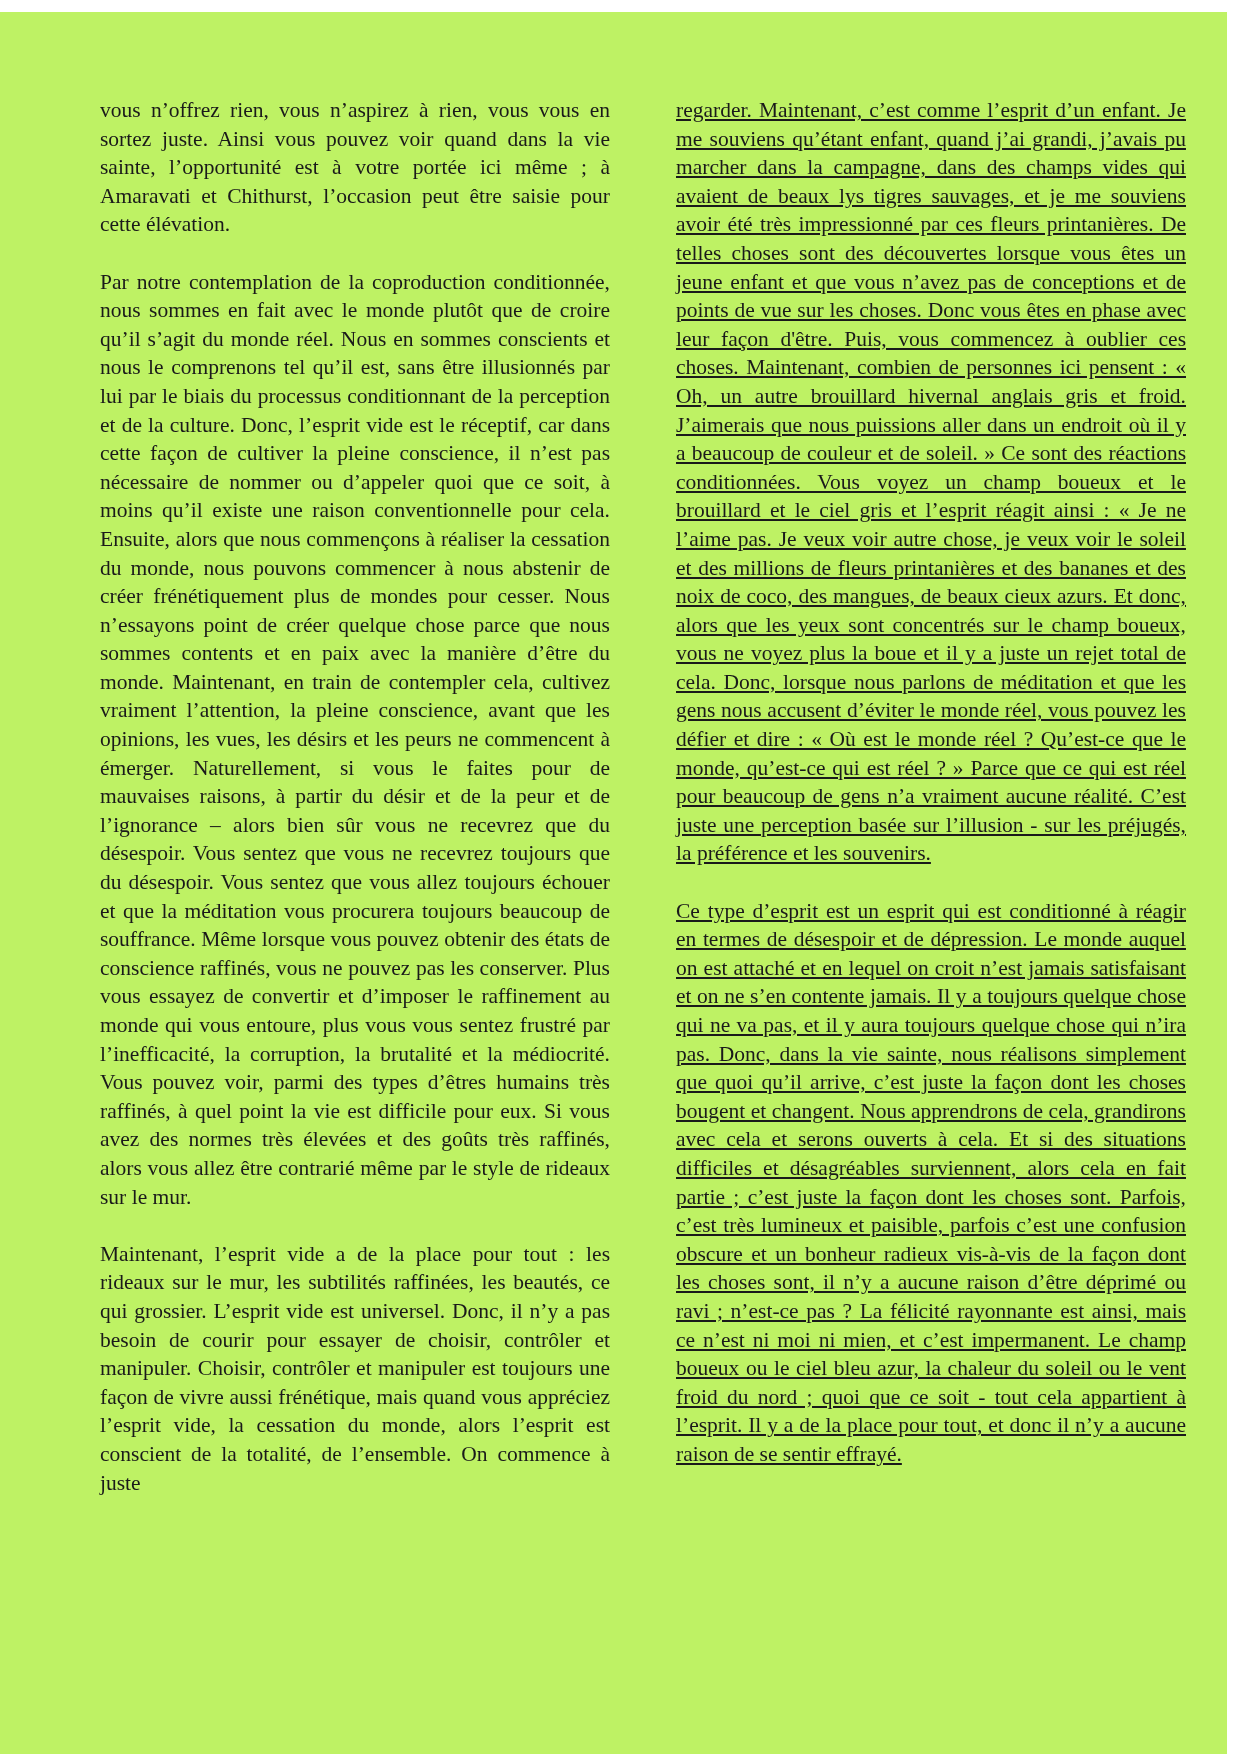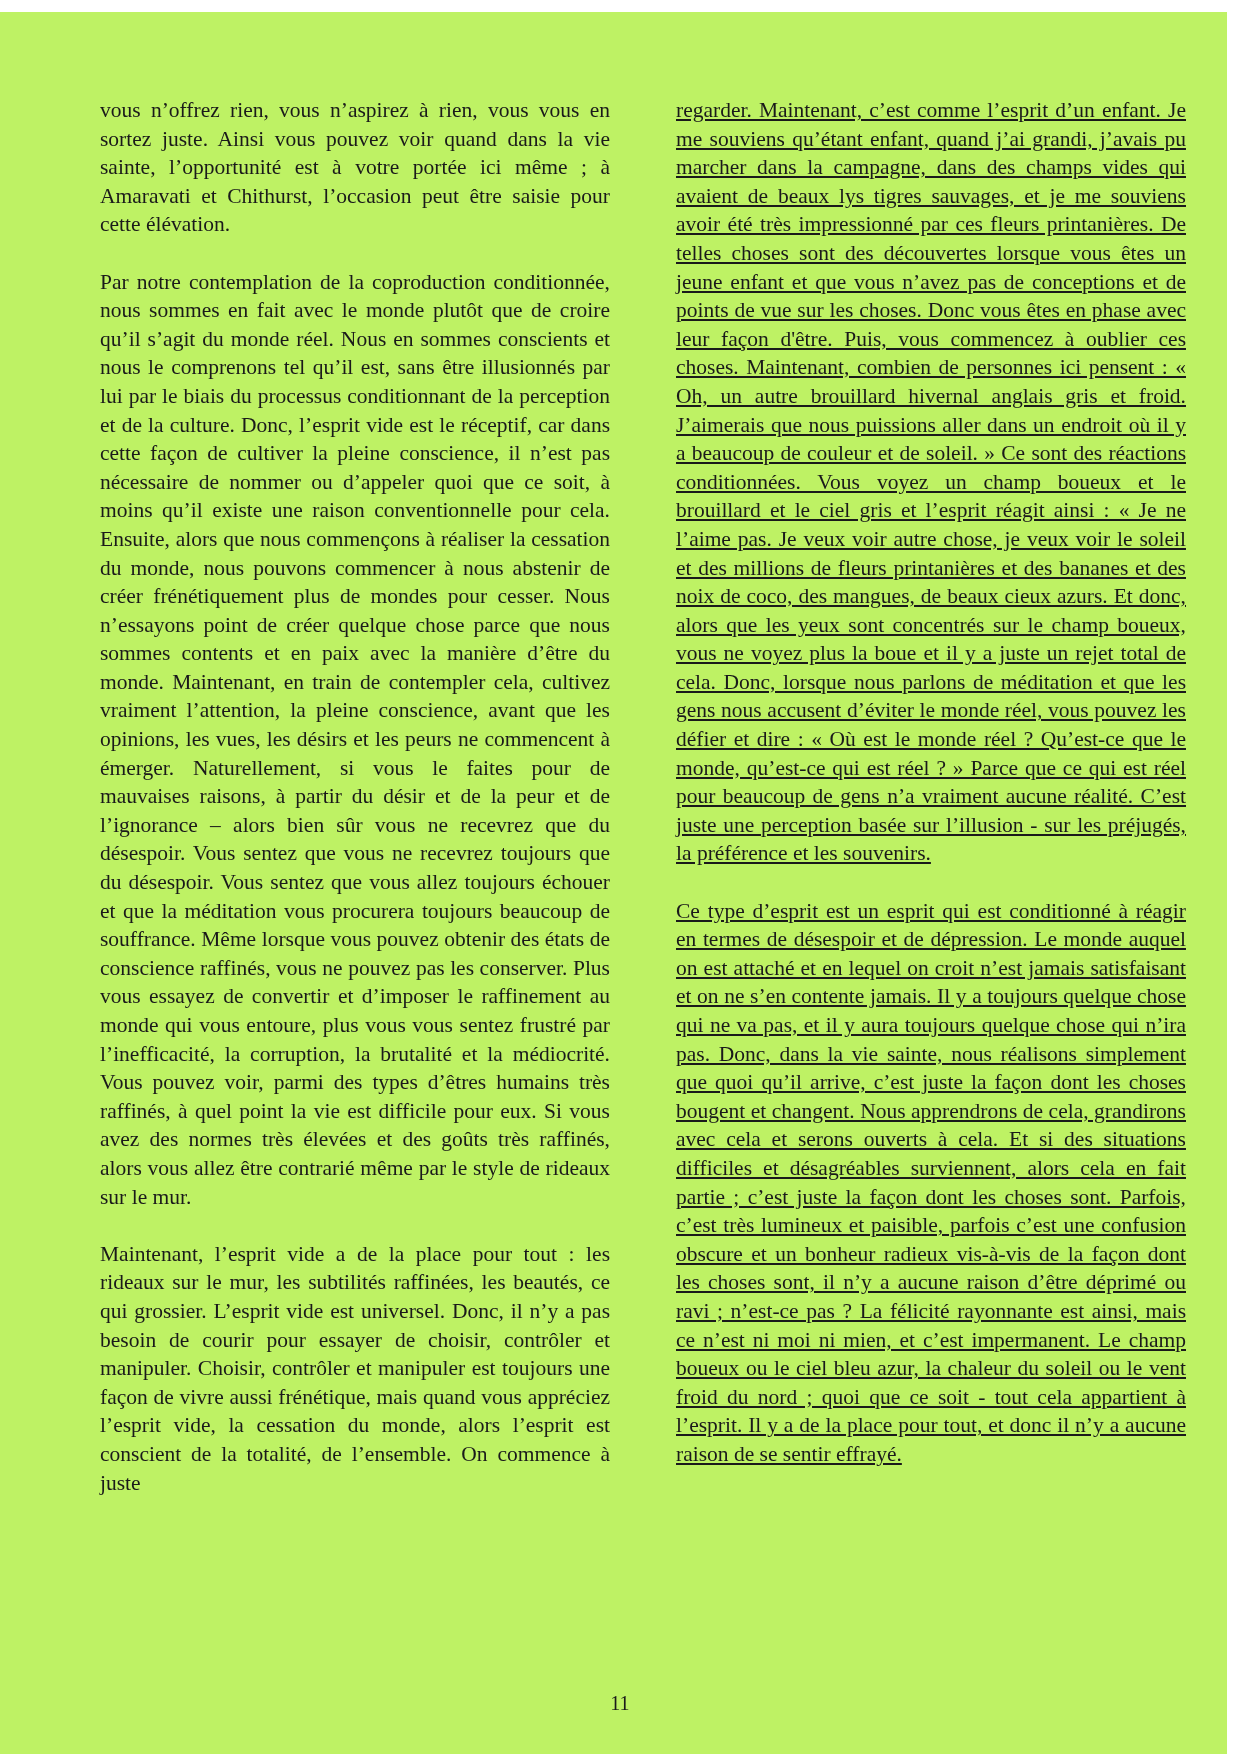--- a/index.html
+++ b/index.html
@@ -25,14 +25,13 @@
 <div class="page">
   <div class="col col-left">
     <p>vous n’offrez rien, vous n’aspirez à rien, vous vous en sortez juste. Ainsi vous pouvez voir quand dans la vie sainte, l’opportunité est à votre portée ici même ; à Amaravati et Chithurst, l’occasion peut être saisie pour cette élévation.</p>
     <p>Par notre contemplation de la coproduction conditionnée, nous sommes en fait avec le monde plutôt que de croire qu’il s’agit du monde réel. Nous en sommes conscients et nous le comprenons tel qu’il est, sans être illusionnés par lui par le biais du processus conditionnant de la perception et de la culture. Donc, l’esprit vide est le réceptif, car dans cette façon de cultiver la pleine conscience, il n’est pas nécessaire de nommer ou d’appeler quoi que ce soit, à moins qu’il existe une raison conventionnelle pour cela. Ensuite, alors que nous commençons à réaliser la cessation du monde, nous pouvons commencer à nous abstenir de créer frénétiquement plus de mondes pour cesser. Nous n’essayons point de créer quelque chose parce que nous sommes contents et en paix avec la manière d’être du monde. Maintenant, en train de contempler cela, cultivez vraiment l’attention, la pleine conscience, avant que les opinions, les vues, les désirs et les peurs ne commencent à émerger. Naturellement, si vous le faites pour de mauvaises raisons, à partir du désir et de la peur et de l’ignorance – alors bien sûr vous ne recevrez que du désespoir. Vous sentez que vous ne recevrez toujours que du désespoir. Vous sentez que vous allez toujours échouer et que la méditation vous procurera toujours beaucoup de souffrance. Même lorsque vous pouvez obtenir des états de conscience raffinés, vous ne pouvez pas les conserver. Plus vous essayez de convertir et d’imposer le raffinement au monde qui vous entoure, plus vous vous sentez frustré par l’inefficacité, la corruption, la brutalité et la médiocrité. Vous pouvez voir, parmi des types d’êtres humains très raffinés, à quel point la vie est difficile pour eux. Si vous avez des normes très élevées et des goûts très raffinés, alors vous allez être contrarié même par le style de rideaux sur le mur.</p>
     <p>Maintenant, l’esprit vide a de la place pour tout : les rideaux sur le mur, les subtilités raffinées, les beautés, ce qui grossier. L’esprit vide est universel. Donc, il n’y a pas besoin de courir pour essayer de choisir, contrôler et manipuler. Choisir, contrôler et manipuler est toujours une façon de vivre aussi frénétique, mais quand vous appréciez l’esprit vide, la cessation du monde, alors l’esprit est conscient de la totalité, de l’ensemble. On commence à juste</p>
   </div>
   <div class="col col-right">
     <p>regarder. Maintenant, c’est comme l’esprit d’un enfant. Je me souviens qu’étant enfant, quand j’ai grandi, j’avais pu marcher dans la campagne, dans des champs vides qui avaient de beaux lys tigres sauvages, et je me souviens avoir été très impressionné par ces fleurs printanières. De telles choses sont des découvertes lorsque vous êtes un jeune enfant et que vous n’avez pas de conceptions et de points de vue sur les choses. Donc vous êtes en phase avec leur façon d'être. Puis, vous commencez à oublier ces choses. Maintenant, combien de personnes ici pensent : « Oh, un autre brouillard hivernal anglais gris et froid. J’aimerais que nous puissions aller dans un endroit où il y a beaucoup de couleur et de soleil. » Ce sont des réactions conditionnées. Vous voyez un champ boueux et le brouillard et le ciel gris et l’esprit réagit ainsi : « Je ne l’aime pas. Je veux voir autre chose, je veux voir le soleil et des millions de fleurs printanières et des bananes et des noix de coco, des mangues, de beaux cieux azurs. Et donc, alors que les yeux sont concentrés sur le champ boueux, vous ne voyez plus la boue et il y a juste un rejet total de cela. Donc, lorsque nous parlons de méditation et que les gens nous accusent d’éviter le monde réel, vous pouvez les défier et dire : « Où est le monde réel ? Qu’est-ce que le monde, qu’est-ce qui est réel ? » Parce que ce qui est réel pour beaucoup de gens n’a vraiment aucune réalité. C’est juste une perception basée sur l’illusion - sur les préjugés, la préférence et les souvenirs.</p>
     <p>Ce type d’esprit est un esprit qui est conditionné à réagir en termes de désespoir et de dépression. Le monde auquel on est attaché et en lequel on croit n’est jamais satisfaisant et on ne s’en contente jamais. Il y a toujours quelque chose qui ne va pas, et il y aura toujours quelque chose qui n’ira pas. Donc, dans la vie sainte, nous réalisons simplement que quoi qu’il arrive, c’est juste la façon dont les choses bougent et changent. Nous apprendrons de cela, grandirons avec cela et serons ouverts à cela. Et si des situations difficiles et désagréables surviennent, alors cela en fait partie ; c’est juste la façon dont les choses sont. Parfois, c’est très lumineux et paisible, parfois c’est une confusion obscure et un bonheur radieux vis-à-vis de la façon dont les choses sont, il n’y a aucune raison d’être déprimé ou ravi ; n’est-ce pas ? La félicité rayonnante est ainsi, mais ce n’est ni moi ni mien, et c’est impermanent. Le champ boueux ou le ciel bleu azur, la chaleur du soleil ou le vent froid du nord ; quoi que ce soit - tout cela appartient à l’esprit. Il y a de la place pour tout, et donc il n’y a aucune raison de se sentir effrayé.</p>
   </div>
-  <div class="page-number">11</div>
 </div>
 
 </body></html>

